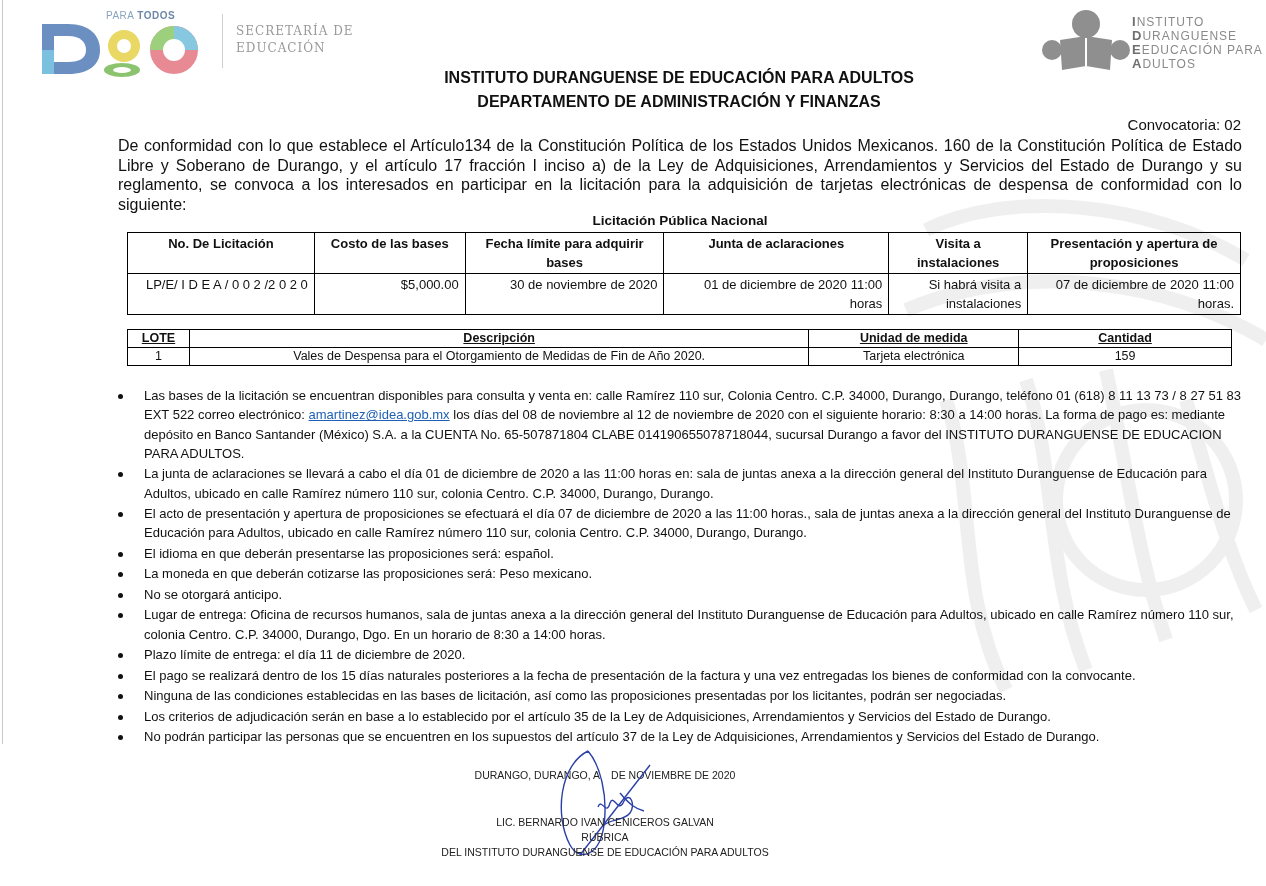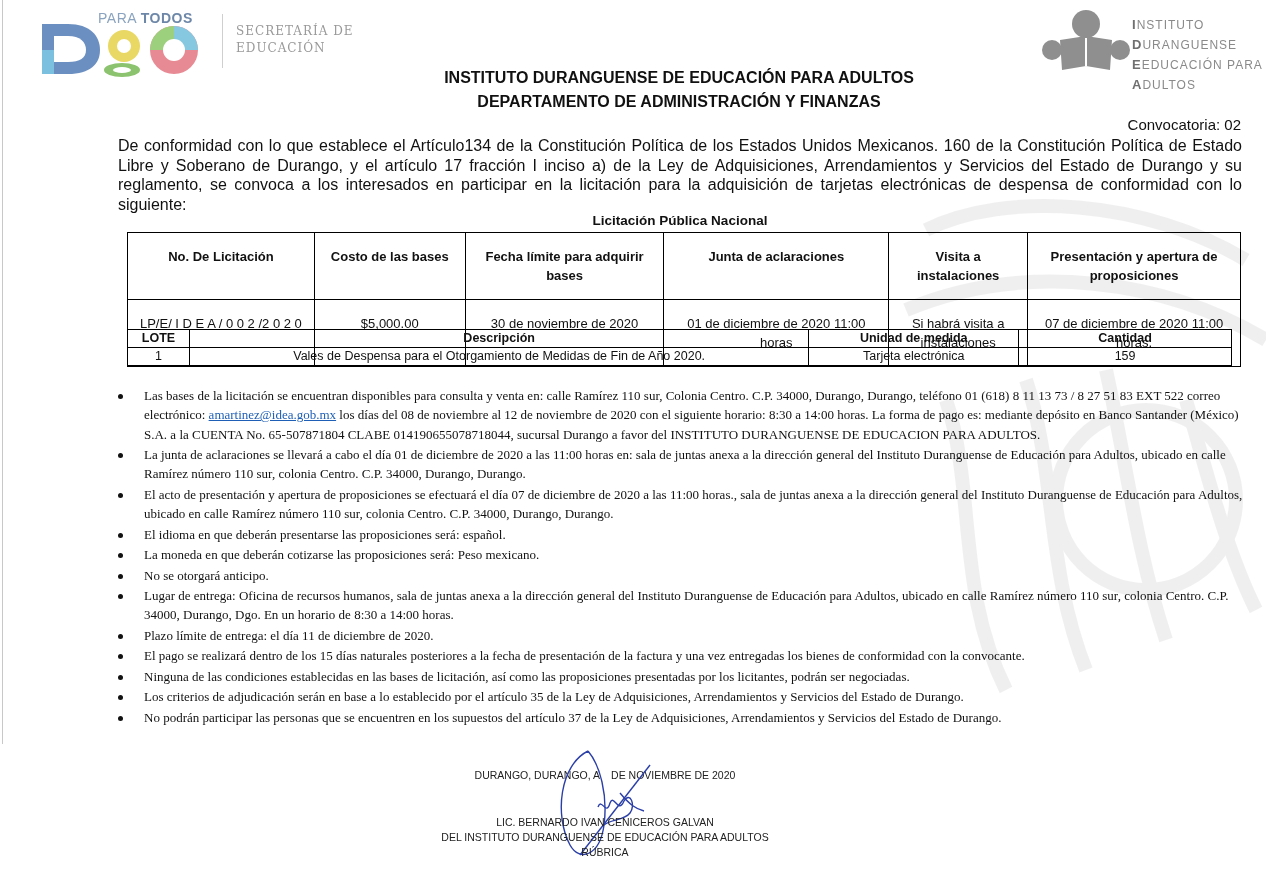--- a/index.html
+++ b/index.html
@@ -3,49 +3,49 @@
 <meta charset="utf-8">
 <style>
   * { box-sizing: border-box; margin: 0; padding: 0; }
   html, body { width: 1266px; height: 886px; background: #fff; overflow: hidden; }
   body { position: relative; font-family: "Liberation Sans", "DejaVu Sans", sans-serif; color: #111; font-size: 13px; }
   .left-rule { position: absolute; left: 2px; top: 0; width: 1px; height: 744px; background: #c8c8c8; }
   .watermark { position: absolute; right: 0; top: 170px; width: 380px; height: 580px; opacity: 0.07; }
 
   
   .logo-dgo { position: absolute; left: 38px; top: 8px; width: 180px; height: 66px; }
-  .logo-dgo .para { position: absolute; left: 60px; top: 2px; font-size: 14px; color: #8aa3bf; letter-spacing: 0.5px; }
+  .logo-dgo .para { position: absolute; left: 68px; top: 2px; font-size: 10px; color: #8aa3bf; letter-spacing: 0.5px; }
   .logo-dgo .para b { color: #6d87a8; font-weight: bold; }
   .logo-dgo svg { position: absolute; left: 0; top: 8px; }
   .logo-divider { position: absolute; left: 222px; top: 14px; width: 1px; height: 54px; background: #cfcfcf; }
   .sec-text { position: absolute; left: 236px; top: 23px; font-family: "DejaVu Serif", serif; color: #9a9a9a; font-size: 12px; line-height: 17px; letter-spacing: 1px; }
 
   .idea-logo { position: absolute; left: 1040px; top: 8px; width: 226px; height: 66px; }
   .idea-logo svg { position: absolute; left: 0; top: 0; }
-  .idea-text { position: absolute; left: 92px; top: 7px; color: #8a8a8a; font-size: 12px; line-height: 20px; letter-spacing: 1px; white-space: nowrap; }
+  .idea-text { position: absolute; left: 92px; top: 7px; color: #8a8a8a; font-size: 12px; line-height: 13px; letter-spacing: 1px; white-space: nowrap; }
   .idea-text .cap { font-weight: bold; color: #6f6f6f; font-size: 13px; }
 
   .title { position: absolute; left: 0; width: 1360px; text-align: center; font-weight: bold; font-size: 16px; line-height: 24px; top: 66px; }
   .convocatoria { position: absolute; right: 25px; top: 116px; font-weight: normal; font-size: 15px; }
 
   .intro { position: absolute; left: 118px; top: 136px; width: 1124px; font-size: 16px; line-height: 19.5px; text-align: justify; }
 
   .lic-title { position: absolute; left: 0; width: 1360px; text-align: center; top: 213px; font-weight: bold; font-size: 13.5px; }
   table { border-collapse: collapse; position: absolute; font-size: 13px; }
   table.lic { left: 127px; top: 232px; width: 1114px; }
-  table.lic th, table.lic td { border: 1px solid #000; padding: 14px 6px; vertical-align: top; line-height: 19px; }
+  table.lic th, table.lic td { border: 1px solid #000; padding: 1px 6px; vertical-align: top; line-height: 19px; }
   table.lic th { font-weight: bold; text-align: center; }
-  table.lic td { text-align: center; }
+  table.lic td { text-align: right; }
 
   table.lote { left: 127px; top: 329px; width: 1105px; font-family: "Liberation Sans Narrow", "Liberation Sans", sans-serif; }
   table.lote th, table.lote td { border: 1px solid #000; padding: 0 4px; text-align: center; line-height: 17px; font-size: 12.5px; }
-  table.lote th { font-weight: bold; }
+  table.lote th { font-weight: bold; text-decoration: underline; }
 
   ul.bullets { position: absolute; left: 118px; top: 386px; width: 1126px; list-style: none; }
-  ul.bullets li { position: relative; padding-left: 26px; font-size: 13px; line-height: 19.3px; margin-bottom: 1.2px; font-family: Liberation Serif, serif; }
+  ul.bullets li { position: relative; padding-left: 26px; font-size: 13px; line-height: 19.3px; margin-bottom: 1.2px; }
   ul.bullets li::before { content: ""; position: absolute; left: 0; top: 8px; width: 5px; height: 5px; border-radius: 50%; background: #111; }
   a.email { color: #1f5fb5; text-decoration: underline; }
 
   .footer { position: absolute; left: 420px; width: 370px; text-align: center; font-size: 10.5px; color: #222; line-height: 15px; }
   .footer.date { top: 768px; }
   .footer.sign { top: 815px; }
   .signature { position: absolute; left: 540px; top: 745px; width: 140px; height: 130px; }
 </style>
 </head>
 <body>
@@ -185,15 +185,15 @@
   <g fill="none" stroke="#2b3fa8" stroke-width="1.4">
     <path d="M48 6 C20 20, 14 70, 30 100 C40 118, 60 110, 64 80 C68 50, 60 20, 48 6"></path>
     <path d="M40 110 L110 20"></path>
     <path d="M58 62 C62 52, 66 72, 70 58 C74 48, 78 70, 84 56 C90 46, 96 60, 90 68 C84 76, 70 74, 64 80"></path>
     <path d="M80 48 C90 60, 96 64, 104 66"></path>
   </g>
 </svg>
 
 <div class="footer sign">
   <div>LIC. BERNARDO IVAN CENICEROS GALVAN</div>
+  <div>RÚBRICA</div>
   <div>DEL INSTITUTO DURANGUENSE DE EDUCACIÓN PARA ADULTOS</div>
-  <div>RÚBRICA</div>
 </div>
 
 </body></html>

